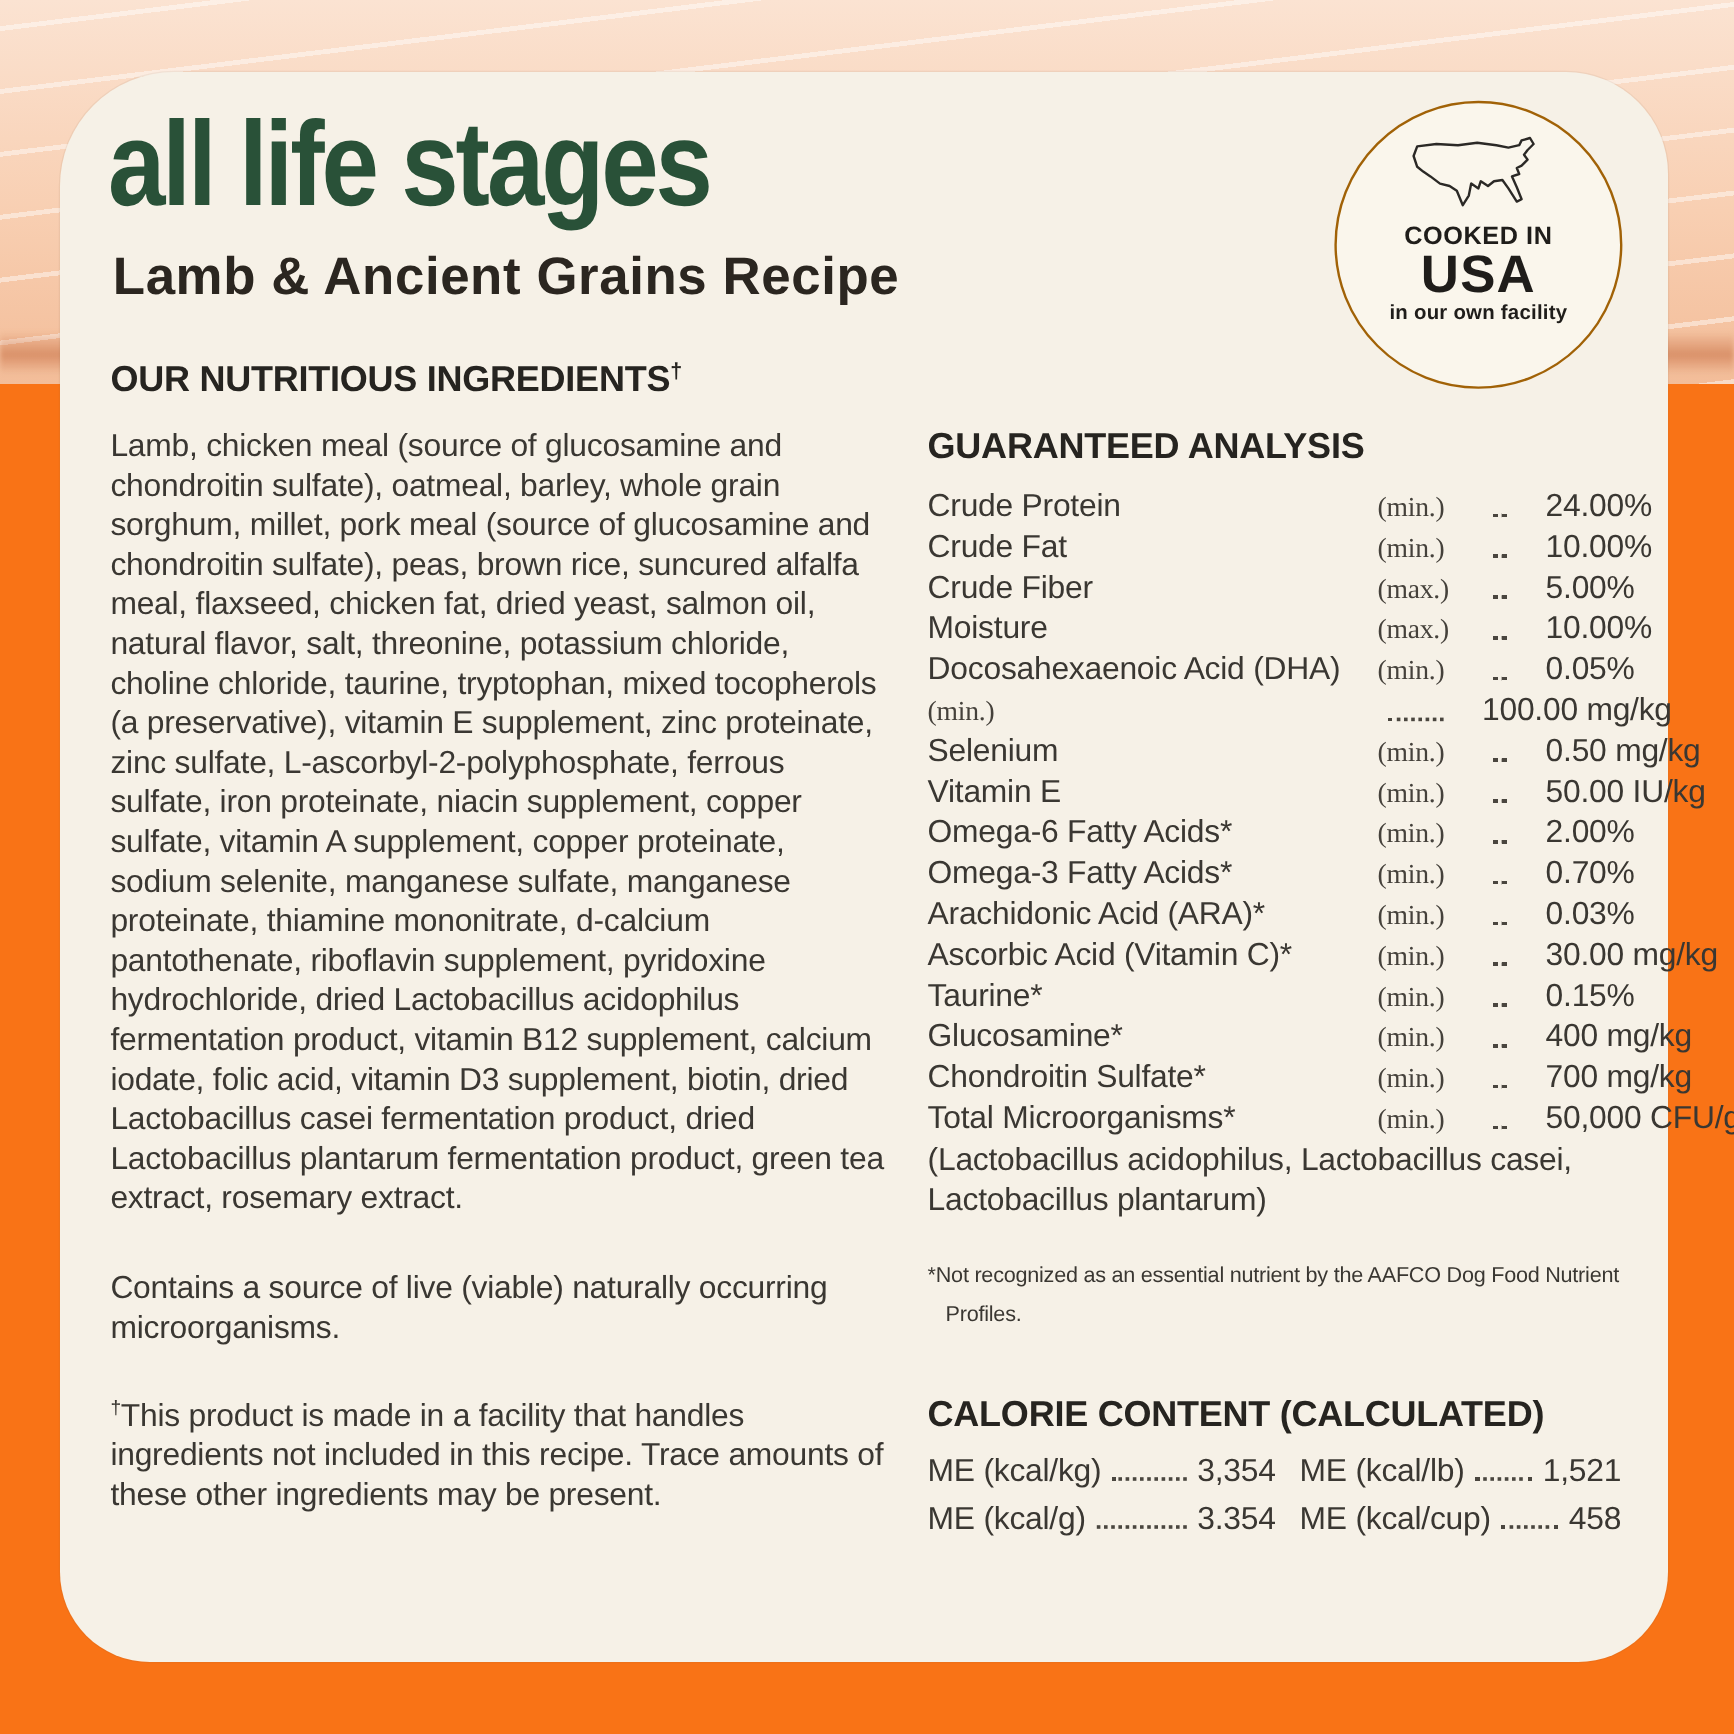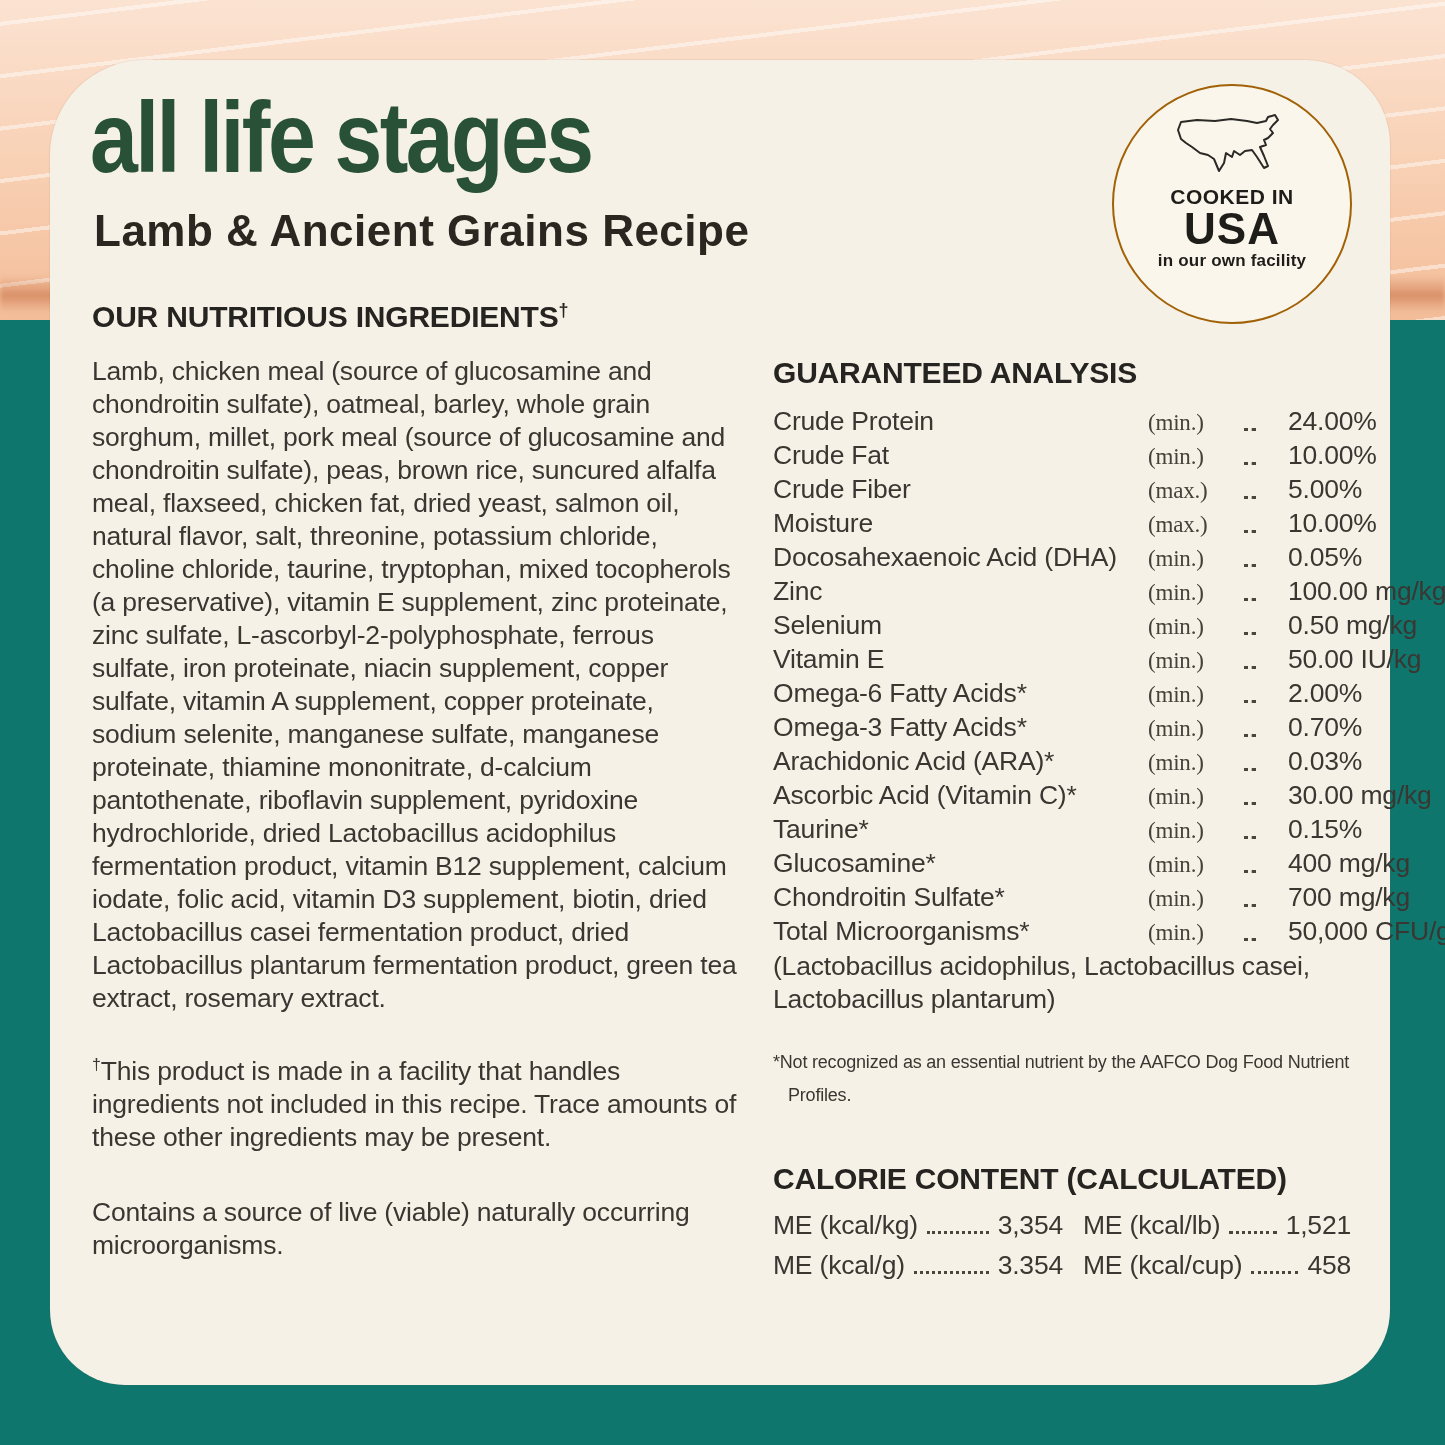--- a/index.html
+++ b/index.html
@@ -1,20 +1,20 @@
 <!DOCTYPE html>
 <html><head>
 <meta charset="utf-8">
 <style>
   html,body{margin:0;padding:0;background:#e8e4d8;}
   .scene{
     position:relative;
     width:1445px;height:1445px;
     overflow:hidden;
-    background:#0f766e;
+    background:#f97316;
     font-family:"Liberation Sans", sans-serif;
     color:#3a3732;
   }
   
   .photo-band{
     position:absolute;left:0;top:0;width:1445px;height:718px;
   }
   .photo-sky{
     position:absolute;left:0;top:0;width:100%;height:320px;
     background:
@@ -143,22 +143,22 @@
                  L12,27 L9,18 Z" fill="none" stroke="#2b2926" stroke-width="2" stroke-linejoin="round"></path>
       </svg>
       <div class="badge-cooked">COOKED IN</div>
       <div class="badge-usa">USA</div>
       <div class="badge-facility">in our own facility</div>
     </div>
 
     <div class="col-left">
       <h2 class="section"><span>OUR NUTRITIOUS INGREDIENTS</span><sup>†</sup></h2>
       <p class="body-text ingredients-p">Lamb, chicken meal (source of glucosamine and chondroitin sulfate), oatmeal, barley, whole grain sorghum, millet, pork meal (source of glucosamine and chondroitin sulfate), peas, brown rice, suncured alfalfa meal, flaxseed, chicken fat, dried yeast, salmon oil, natural flavor, salt, threonine, potassium chloride, choline chloride, taurine, tryptophan, mixed tocopherols (a preservative), vitamin E supplement, zinc proteinate, zinc sulfate, L-ascorbyl-2-polyphosphate, ferrous sulfate, iron proteinate, niacin supplement, copper sulfate, vitamin A supplement, copper proteinate, sodium selenite, manganese sulfate, manganese proteinate, thiamine mononitrate, d-calcium pantothenate, riboflavin supplement, pyridoxine hydrochloride, dried Lactobacillus acidophilus fermentation product, vitamin B12 supplement, calcium iodate, folic acid, vitamin D3 supplement, biotin, dried Lactobacillus casei fermentation product, dried Lactobacillus plantarum fermentation product, green tea extract, rosemary extract.</p>
+      <p class="body-text live-p">Contains a source of live (viable) naturally occurring microorganisms.</p>
       <p class="body-text facility-p"><sup class="dagger">†</sup><span>This product is made in a facility that handles ingredients not included in this recipe. Trace amounts of these other ingredients may be present.</span></p>
-      <p class="body-text live-p">Contains a source of live (viable) naturally occurring microorganisms.</p>
     </div>
 
     <div class="col-right">
       <h2 class="section">GUARANTEED ANALYSIS</h2>
 
       <div class="ga-rows">
   <div class="ga-row">
     <span class="ga-name">Crude Protein</span>
     <span class="ga-qual">(min.)</span>
     <span class="leader"></span>
@@ -187,21 +187,20 @@
   </div>
 
   <div class="ga-row">
     <span class="ga-name">Docosahexaenoic Acid (DHA)</span>
     <span class="ga-qual">(min.)</span>
     <span class="leader"></span>
     <span class="ga-value">0.05%</span>
   </div>
 
   <div class="ga-row">
-    <span class="ga-name">Zinc</span>
     <span class="ga-qual">(min.)</span>
     <span class="leader"></span>
     <span class="ga-value">100.00 mg/kg</span>
   </div>
 
   <div class="ga-row">
     <span class="ga-name">Selenium</span>
     <span class="ga-qual">(min.)</span>
     <span class="leader"></span>
     <span class="ga-value">0.50 mg/kg</span>

